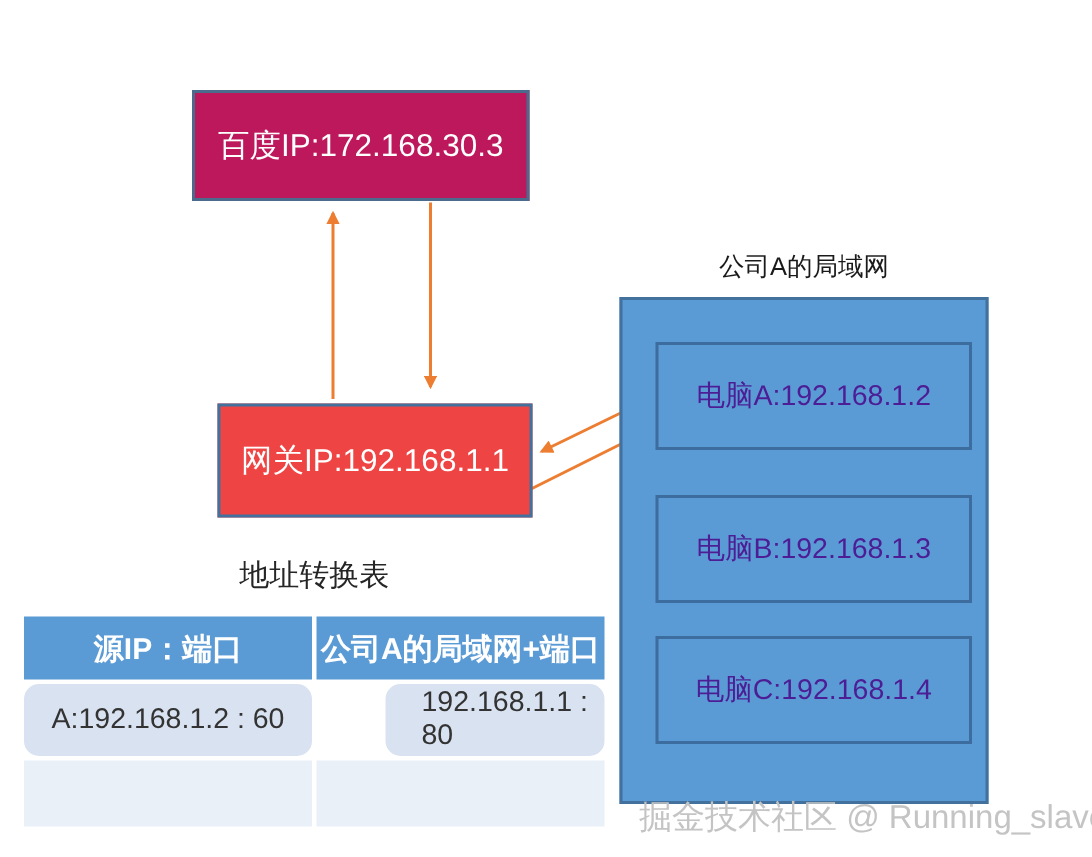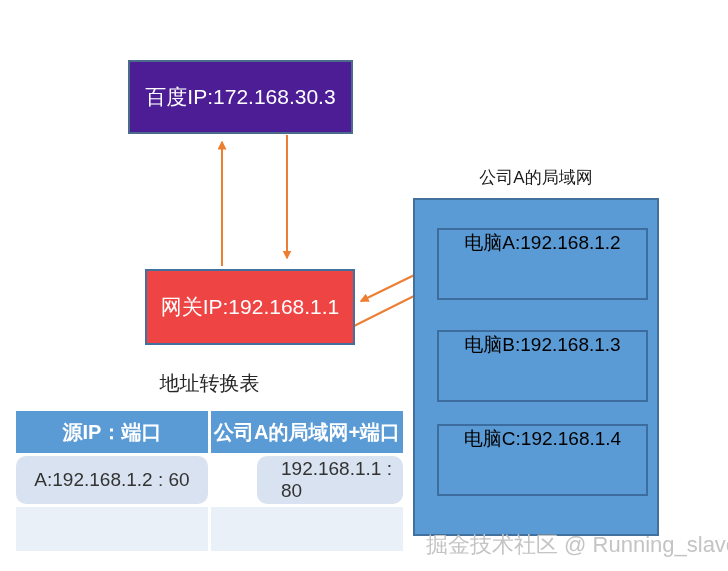--- a/index.html
+++ b/index.html
@@ -21,21 +21,21 @@
     position: absolute;
     display: flex;
     align-items: center;
     justify-content: center;
     box-sizing: border-box;
     color: #ffffff;
   }
   .baidu-box {
     left: 128px; top: 60px;
     width: 225px; height: 74px;
-    background: #4c1d95;
+    background: #be185d;
     border: 2px solid #4A6B8C;
     font-size: 21px;
   }
   .gateway-box {
     left: 145px; top: 269px;
     width: 210px; height: 76px;
     background: #ef4444;
     border: 2px solid #41719C;
     font-size: 21px;
   }
@@ -56,23 +56,23 @@
     box-sizing: border-box;
   }
   .computer-box {
     position: absolute;
     left: 22px;
     width: 211px; height: 72px;
     background: #5B9BD5;
     border: 2px solid #3D6D9E;
     box-sizing: border-box;
     display: flex;
-    align-items: flex-start;
+    align-items: center;
     justify-content: center;
-    color: #000000;
+    color: #4c1d95;
     font-size: 19px;
   }
   .computer-a { top: 28px; }
   .computer-b { top: 130px; }
   .computer-c { top: 224px; }
   .table-title {
     position: absolute;
     left: 16px; top: 370px;
     width: 387px;
     text-align: center;

